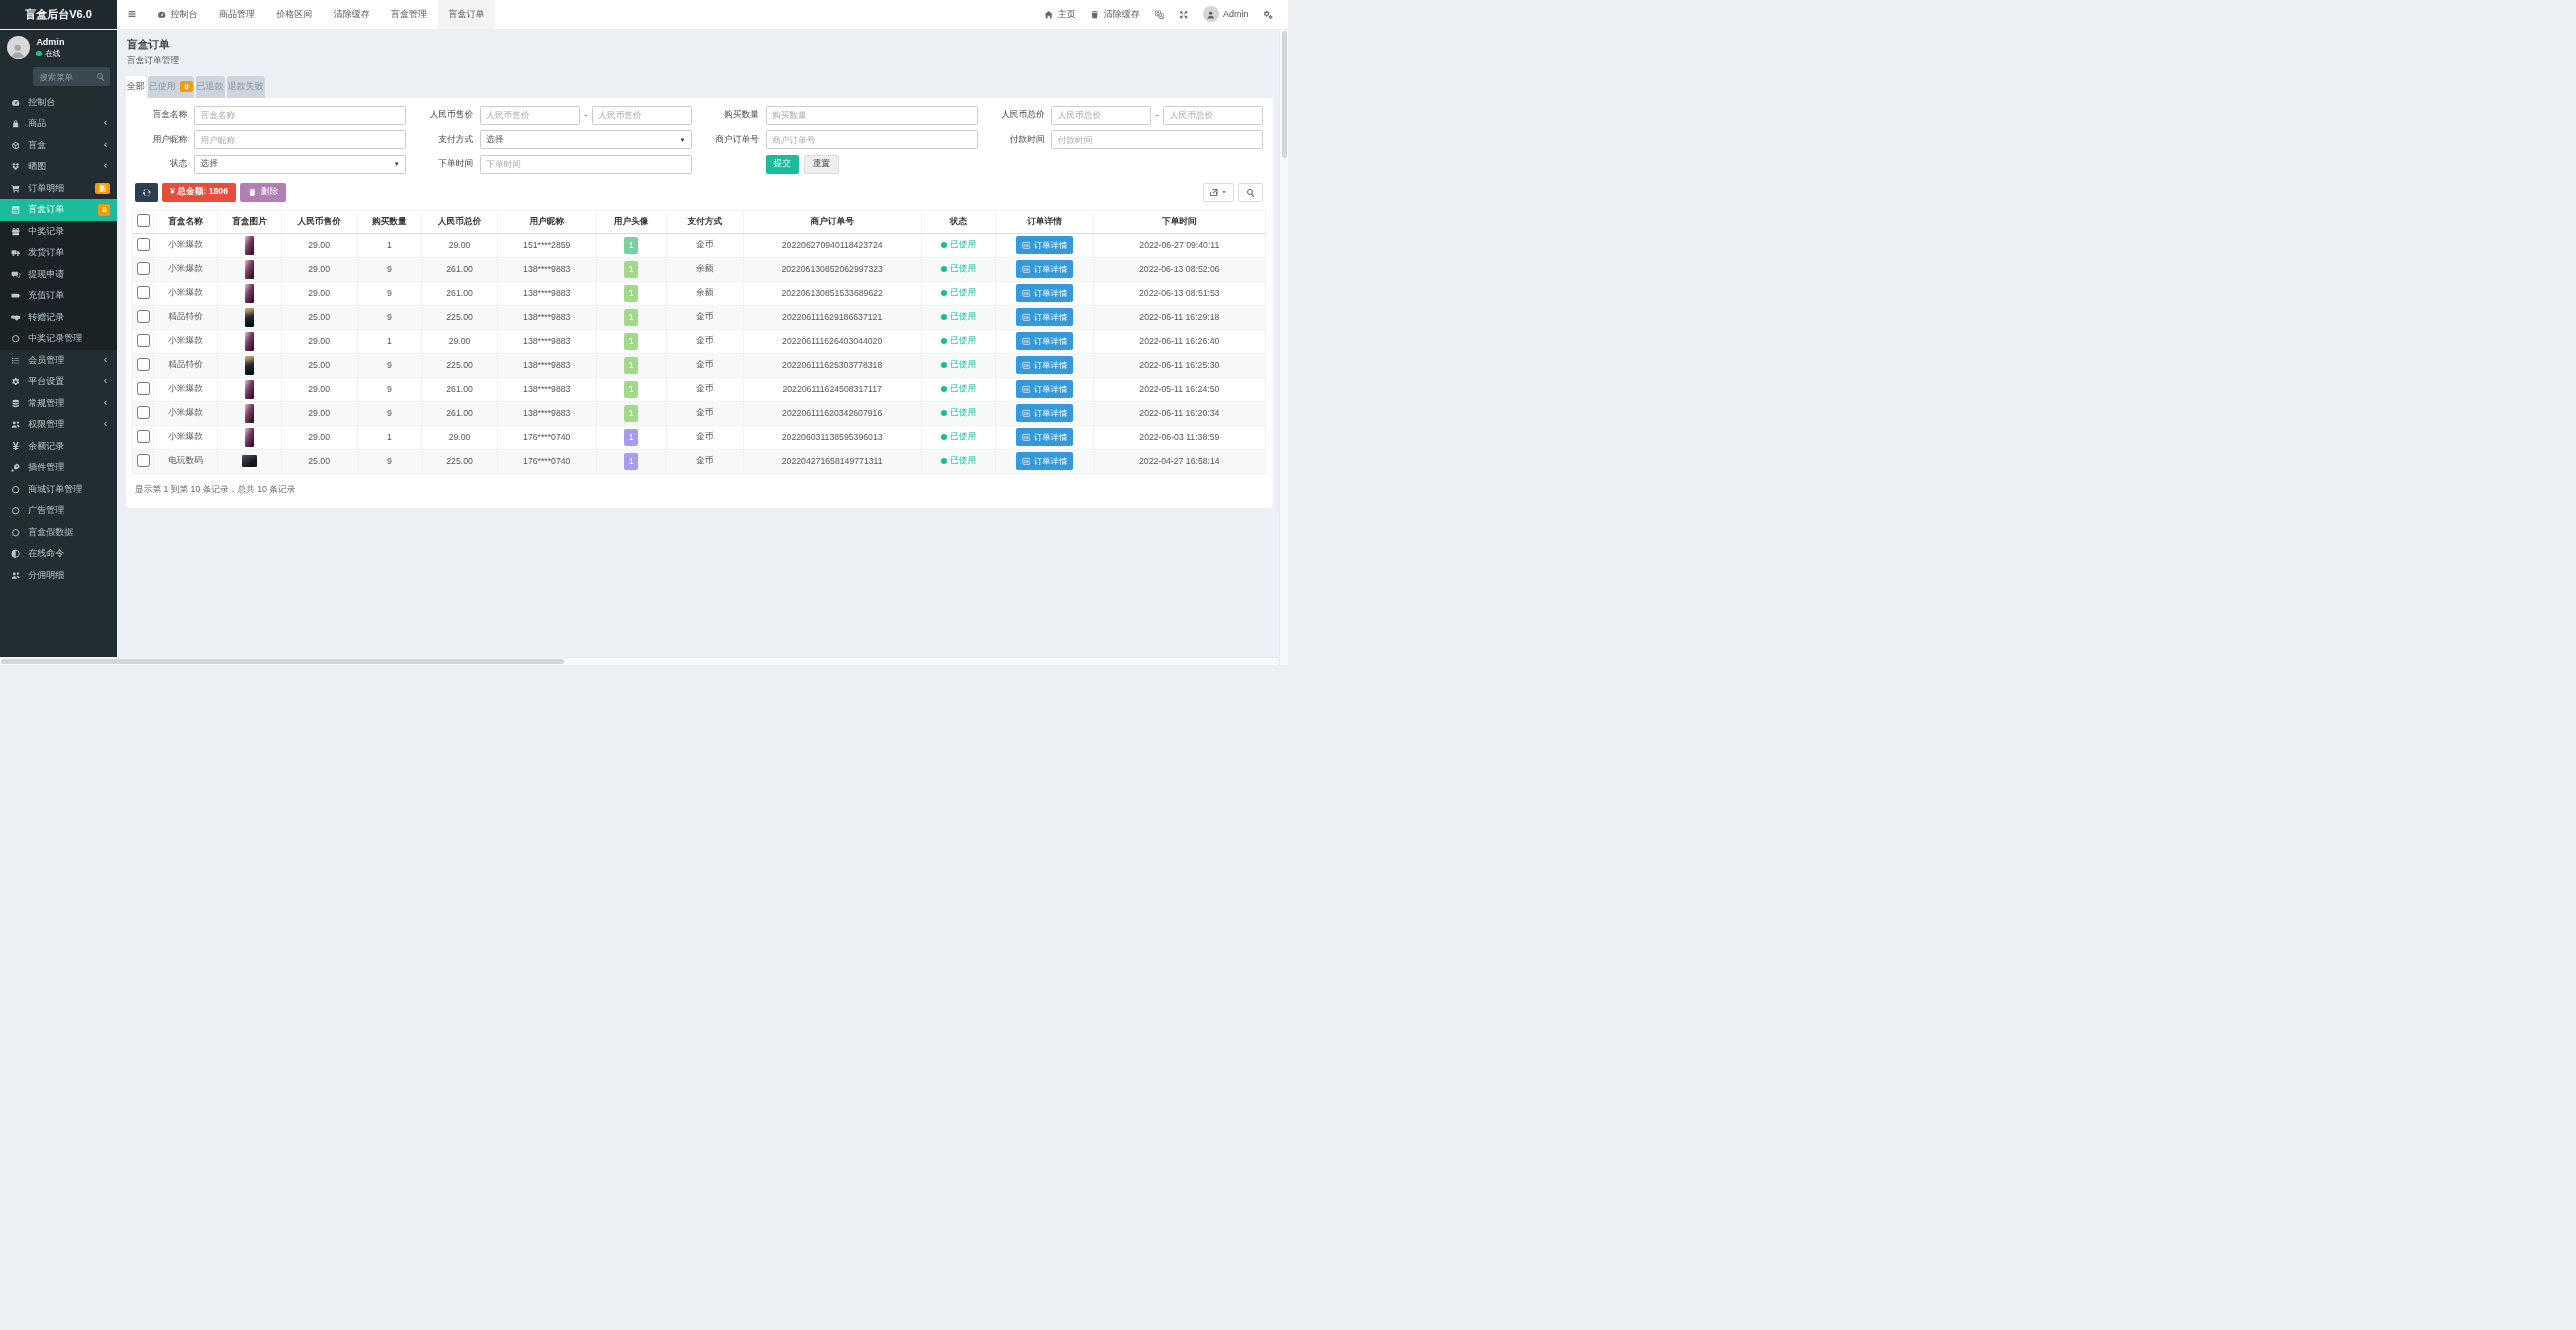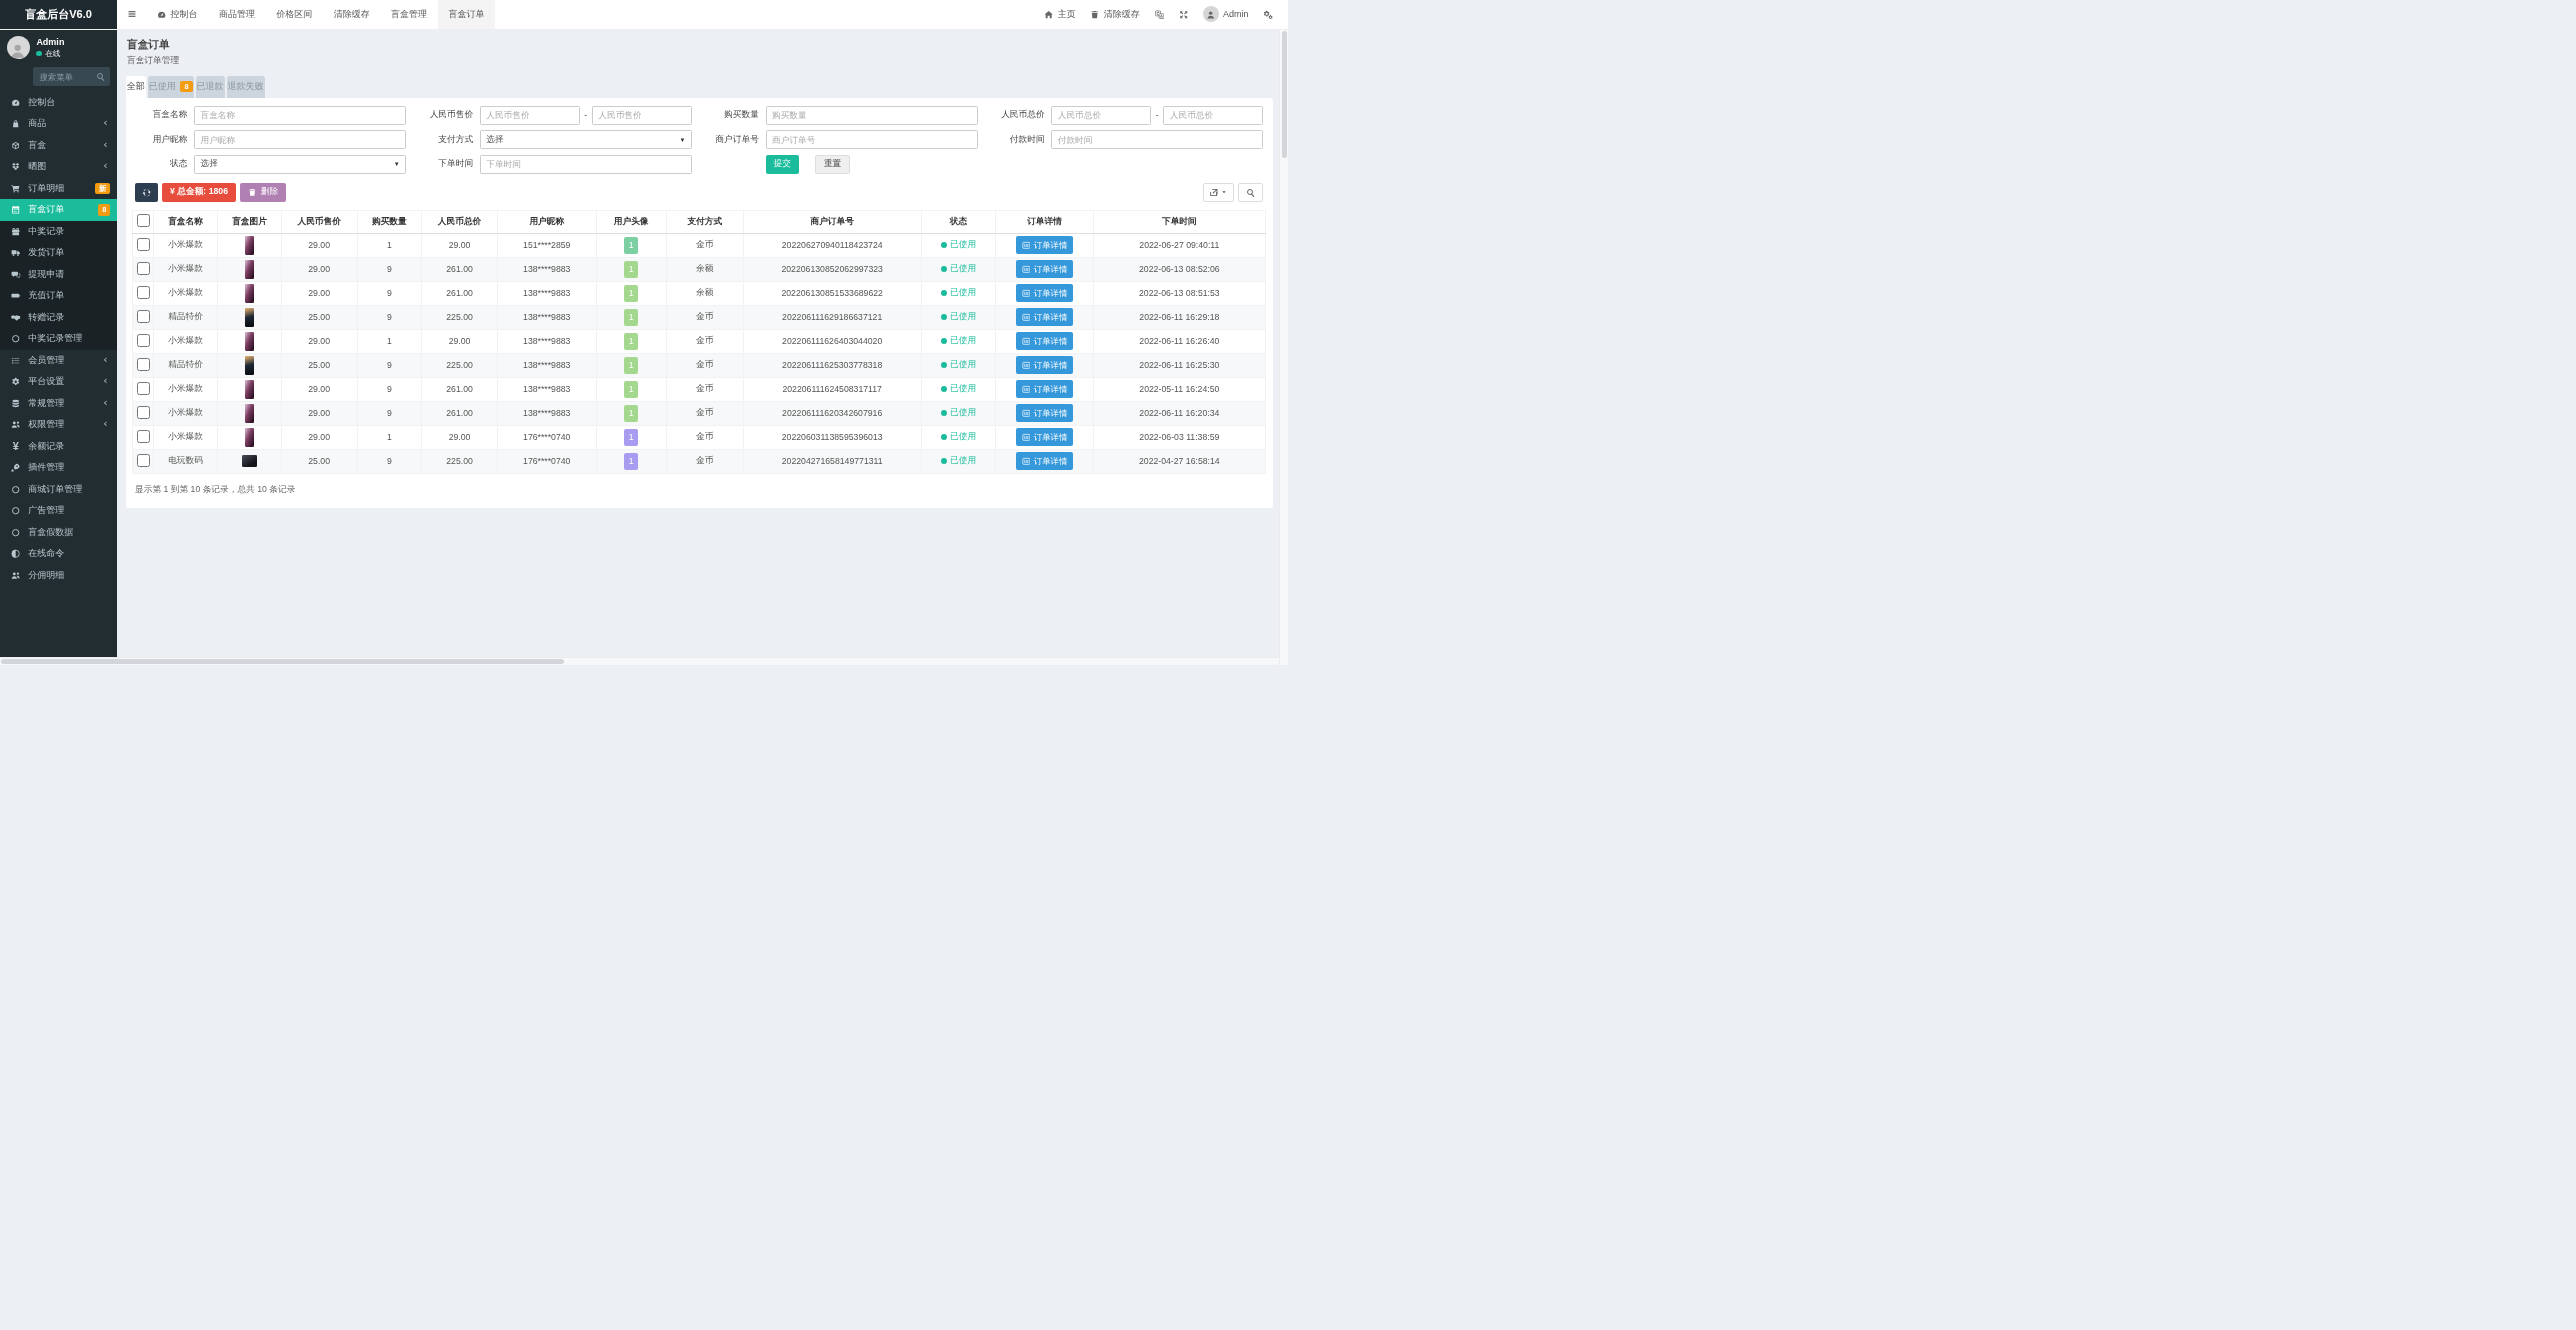--- a/index.html
+++ b/index.html
@@ -58,21 +58,21 @@
   
   .filter-grid { display:grid; grid-template-columns:repeat(4,1fr); column-gap:14.8px; row-gap:5.4px; padding:2.7px 2.7px 0; }
   .filter-field { display:flex; align-items:center; min-height:19px; }
   .filter-label { width:59px; text-align:right; padding-right:6.7px; font-size:8.7px; color:#444; flex:none; }
   .filter-ctrl { flex:1; display:flex; align-items:center; gap:4.7px; }
   .f-input { width:100%; height:19px; border:0.7px solid #ccc; border-radius:1.3px; font-size:8.7px; color:#555; padding:0 5.4px; outline:none; }
   .f-input::placeholder { color:#aaa; }
   .f-select { width:100%; height:19px; border:0.7px solid #ccc; border-radius:1.3px; font-size:8.7px; color:#555; padding:0 5.4px; display:flex; align-items:center; justify-content:space-between; cursor:pointer; background:#fff;gap:28px; }
   .f-select .caret { font-size:6px; color:#333; }
   .range-sep { color:#555; font-size:8.7px; }
-  .filter-buttons { padding-left:59px; gap:16px; }
+  .filter-buttons { padding-left:59px; gap:5px; }
   .btn { display:inline-flex; align-items:center; gap:4px; border:none; border-radius:2px; font-size:8.7px; cursor:pointer; padding:0 8px; height:19px; background:#fff; }
   .btn-submit { background:#1abc9c; color:#fff; }
   .btn-reset { background:#efefef; color:#444; border:0.7px solid #ddd; }
 
   
   .toolbar { display:flex; align-items:center; gap:4px; margin:9.4px 2.7px 0; }
   .btn-refresh { background:#2c3e50; color:#fff; width:23px; padding:0; justify-content:center; font-size:9.4px; }
   .btn-total { background:#e74c3c; color:#fff; font-weight:bold; }
   .btn-delete { background:#701a75; color:#fff; opacity:.55; }
   .toolbar-right { margin-left:auto; display:flex; gap:4px; }

